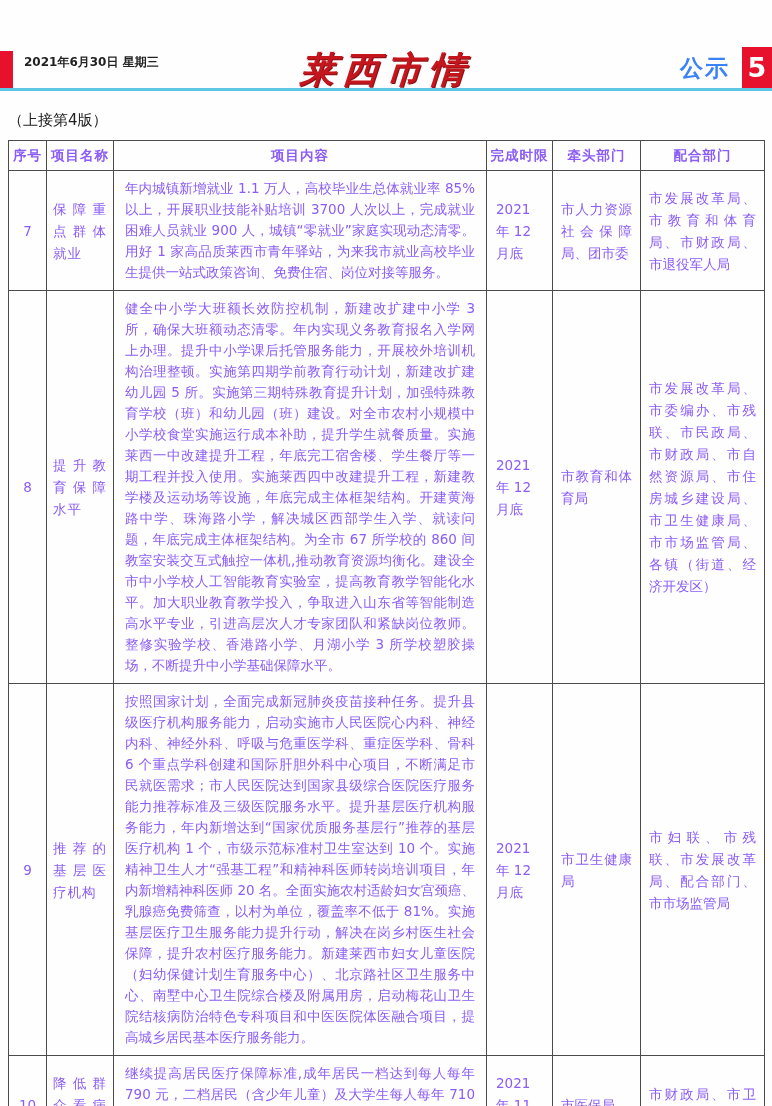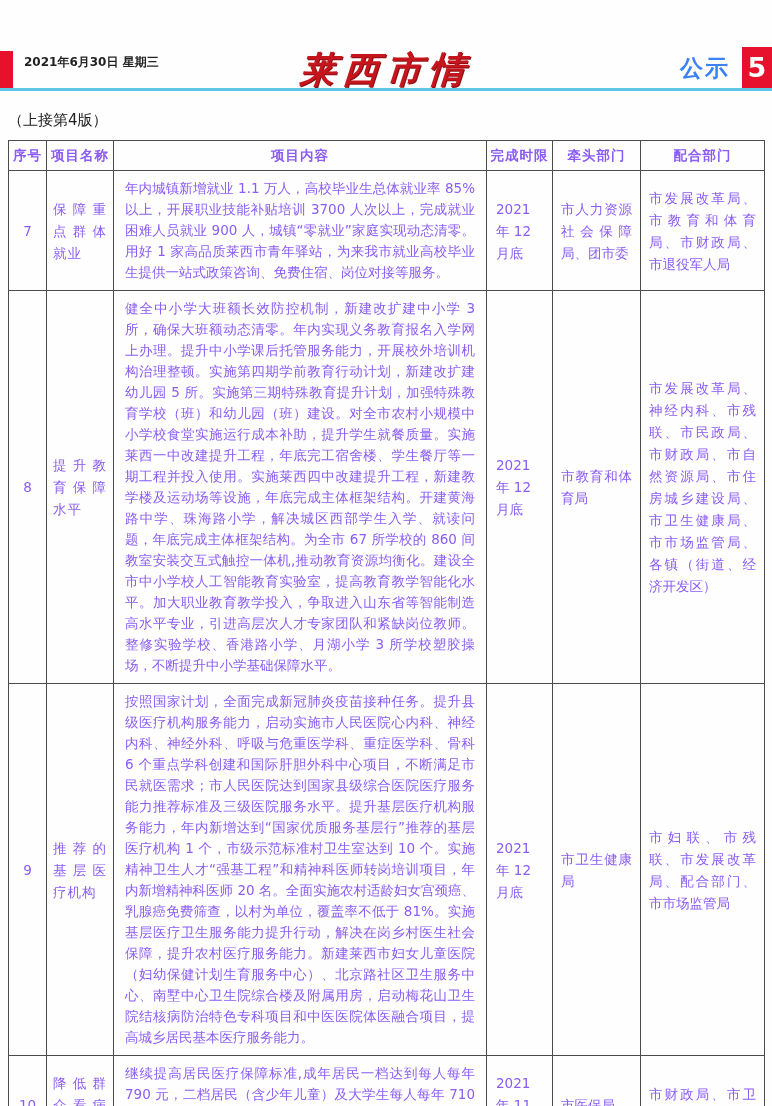--- a/index.html
+++ b/index.html
@@ -184,21 +184,21 @@
       <td class="cell-deadline">2021 年 12 月底</td>
       <td class="cell-lead">市人力资源社会保障局、团市委</td>
       <td class="cell-support">市发展改革局、市教育和体育局、市财政局、市退役军人局</td>
     </tr>
     <tr>
       <td class="cell-no">8</td>
       <td class="cell-name">提升教育保障水平</td>
       <td class="cell-content">健全中小学大班额长效防控机制，新建改扩建中小学 3 所，确保大班额动态清零。年内实现义务教育报名入学网上办理。提升中小学课后托管服务能力，开展校外培训机构治理整顿。实施第四期学前教育行动计划，新建改扩建幼儿园 5 所。实施第三期特殊教育提升计划，加强特殊教育学校（班）和幼儿园（班）建设。对全市农村小规模中小学校食堂实施运行成本补助，提升学生就餐质量。实施莱西一中改建提升工程，年底完工宿舍楼、学生餐厅等一期工程并投入使用。实施莱西四中改建提升工程，新建教学楼及运动场等设施，年底完成主体框架结构。开建黄海路中学、珠海路小学，解决城区西部学生入学、就读问题，年底完成主体框架结构。为全市 67 所学校的 860 间教室安装交互式触控一体机,推动教育资源均衡化。建设全市中小学校人工智能教育实验室，提高教育教学智能化水平。加大职业教育教学投入，争取进入山东省等智能制造高水平专业，引进高层次人才专家团队和紧缺岗位教师。整修实验学校、香港路小学、月湖小学 3 所学校塑胶操场，不断提升中小学基础保障水平。</td>
       <td class="cell-deadline">2021 年 12 月底</td>
       <td class="cell-lead">市教育和体育局</td>
-      <td class="cell-support">市发展改革局、神经内科、市残联、市民政局、市财政局、市自然资源局、市住房城乡建设局、市卫生健康局、市市场监管局、各镇（街道、经济开发区）</td>
+      <td class="cell-support">市发展改革局、市委编办、市残联、市民政局、市财政局、市自然资源局、市住房城乡建设局、市卫生健康局、市市场监管局、各镇（街道、经济开发区）</td>
     </tr>
     <tr>
       <td class="cell-no">9</td>
       <td class="cell-name">推荐的基层医疗机构</td>
       <td class="cell-content">按照国家计划，全面完成新冠肺炎疫苗接种任务。提升县级医疗机构服务能力，启动实施市人民医院心内科、神经内科、神经外科、呼吸与危重医学科、重症医学科、骨科 6 个重点学科创建和国际肝胆外科中心项目，不断满足市民就医需求；市人民医院达到国家县级综合医院医疗服务能力推荐标准及三级医院服务水平。提升基层医疗机构服务能力，年内新增达到“国家优质服务基层行”推荐的基层医疗机构 1 个，市级示范标准村卫生室达到 10 个。实施精神卫生人才“强基工程”和精神科医师转岗培训项目，年内新增精神科医师 20 名。全面实施农村适龄妇女宫颈癌、乳腺癌免费筛查，以村为单位，覆盖率不低于 81%。实施基层医疗卫生服务能力提升行动，解决在岗乡村医生社会保障，提升农村医疗服务能力。新建莱西市妇女儿童医院（妇幼保健计划生育服务中心）、北京路社区卫生服务中心、南墅中心卫生院综合楼及附属用房，启动梅花山卫生院结核病防治特色专科项目和中医医院体医融合项目，提高城乡居民基本医疗服务能力。</td>
       <td class="cell-deadline">2021 年 12 月底</td>
       <td class="cell-lead">市卫生健康局</td>
       <td class="cell-support">市妇联、市残联、市发展改革局、配合部门、市市场监管局</td>
     </tr>
     <tr>

